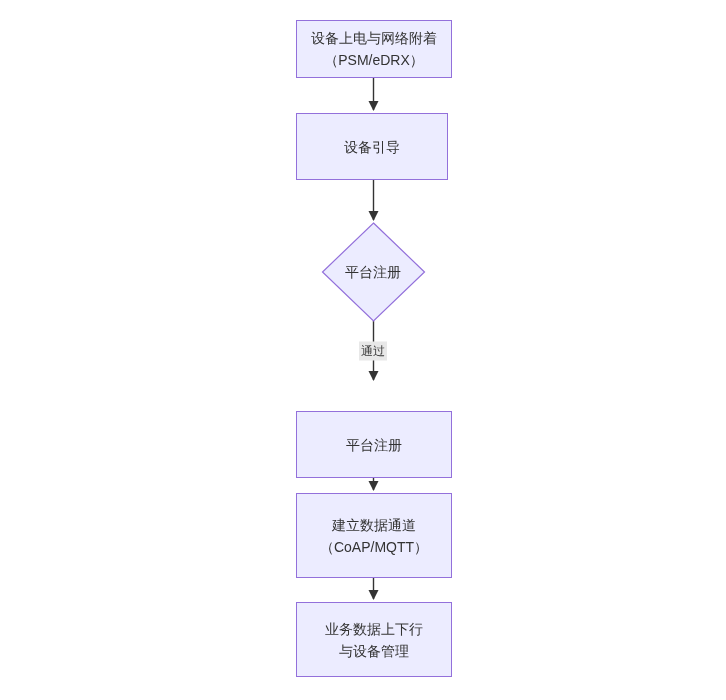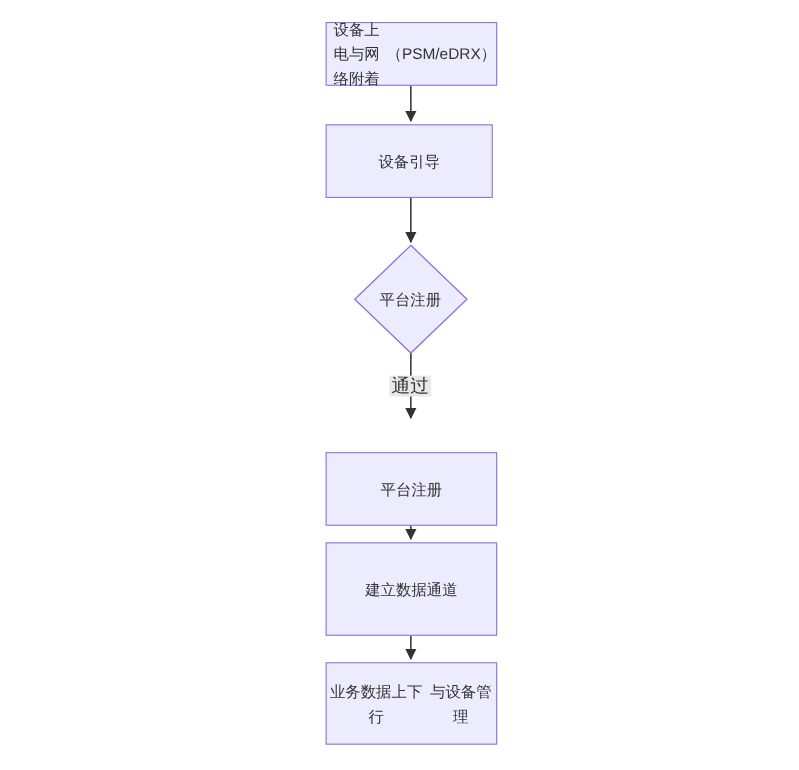--- a/index.html
+++ b/index.html
@@ -24,21 +24,21 @@
   .edges-layer {
     position: absolute;
     left: 0; top: 0;
     width: 726px; height: 700px;
   }
   .node {
     position: absolute;
     background: var(--node-fill);
     border: 1px solid var(--node-border);
     display: flex;
-    flex-direction: row;
+    flex-direction: column;
     align-items: center;
     justify-content: center;
     text-align: center;
     font-size: 14px;
     line-height: 22px;
   }
   .node-attach   { left: 296px; top:  20px; width: 156px; height: 58px; }
   .node-bootstrap{ left: 296px; top: 113px; width: 152px; height: 67px; }
   .node-register { left: 296px; top: 383px; width: 156px; height: 67px; margin-top: 28px; }
   .node-channel  { left: 296px; top: 493px; width: 156px; height: 85px; }
@@ -50,21 +50,21 @@
     font-size: 14px;
     line-height: 22px;
     text-align: center;
     white-space: nowrap;
   }
   .edge-label {
     position: absolute;
     left: 373px; top: 351px;
     transform: translate(-50%, -50%);
     background: var(--edge-label-bg);
-    font-size: 17px;
+    font-size: 12px;
     line-height: 19px;
     padding: 0 2px;
     white-space: nowrap;
   }
   .edge-line { stroke: var(--edge); stroke-width: 1.4; fill: none; }
   .diamond-shape { fill: var(--node-fill); stroke: var(--node-border); stroke-width: 1.2; }
 </style>
 </head>
 <body>
 
@@ -98,20 +98,21 @@
   <div class="diamond-label">平台注册</div>
 
   <div class="edge-label">通过</div>
 
   <div class="node node-register">
     <span>平台注册</span>
   </div>
 
   <div class="node node-channel">
     <span>建立数据通道</span>
+    <span>（CoAP/MQTT）</span>
   </div>
 
   <div class="node node-business">
     <span>业务数据上下行</span>
     <span>与设备管理</span>
   </div>
 
 </div>
 
 </body></html>

